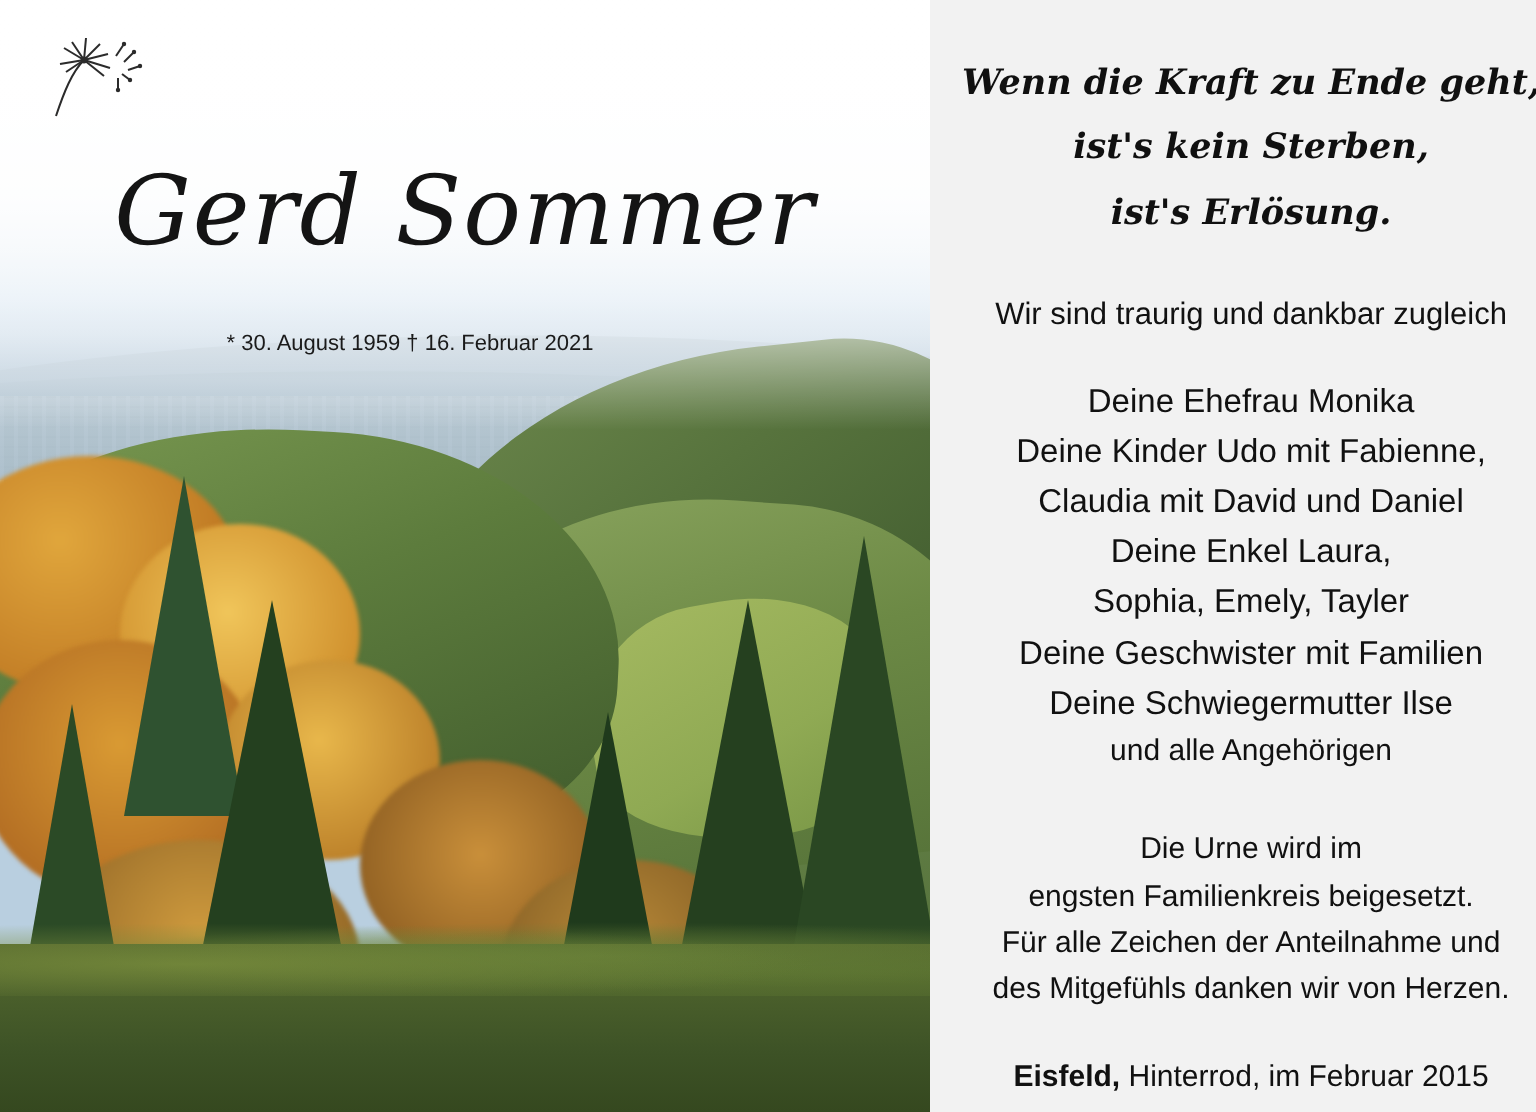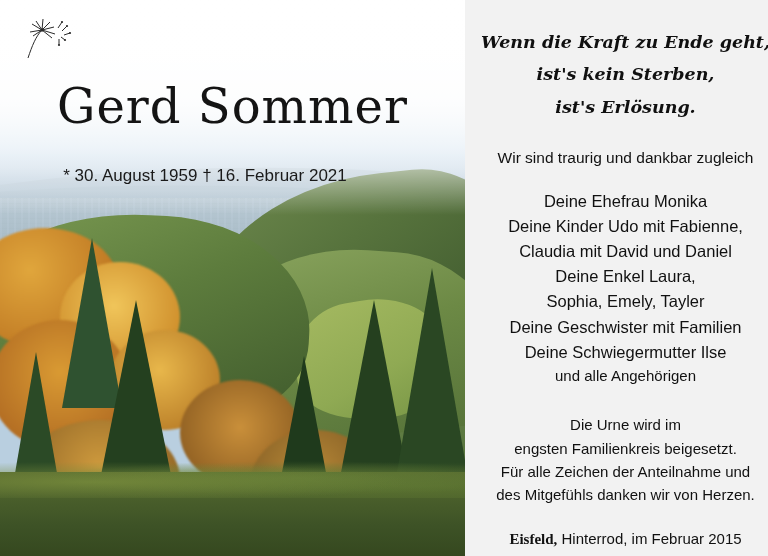--- a/index.html
+++ b/index.html
@@ -156,32 +156,33 @@
     left: 18px; top: 18px;
     width: 58px; height: 44px;
     color: #2b2b2b;
   }
   .name {
     position: absolute;
     left: 0; top: 78px;
     width: 465px;
     text-align: center;
     font-family: "DejaVu Serif", serif;
+    font-style: italic;
     font-size: 48px;
     letter-spacing: 1px;
     color: #141414;
     white-space: nowrap;
   }
   .dates {
     position: absolute;
     left: 0; top: 166px;
     width: 410px;
     text-align: center;
     font-family: "Liberation Sans", sans-serif;
-    font-size: 17px;
+    font-size: 11px;
     color: #1a1a1a;
   }
 
   
   .text-panel {
     position: relative;
     flex: 1 1 auto;
     height: 556px;
     background: #f2f2f2;
     padding: 22px 16px 10px 16px;
@@ -214,21 +215,21 @@
   }
   .closing {
     margin-top: 26px;
     font-size: 15px;
     line-height: 1.55;
   }
   .place {
     margin-top: 24px;
     font-size: 15px;
   }
-  .place .bold { font-weight: bold; font-family: Liberation Serif, serif; }
+  .place .bold { font-weight: bold; }
 </style>
 </head>
 <body>
 
 <div class="card">
 
   <div class="photo-panel">
     <div class="sky"></div>
     <div class="ridge ridge1"></div>
     <div class="ridge ridge2"></div>

